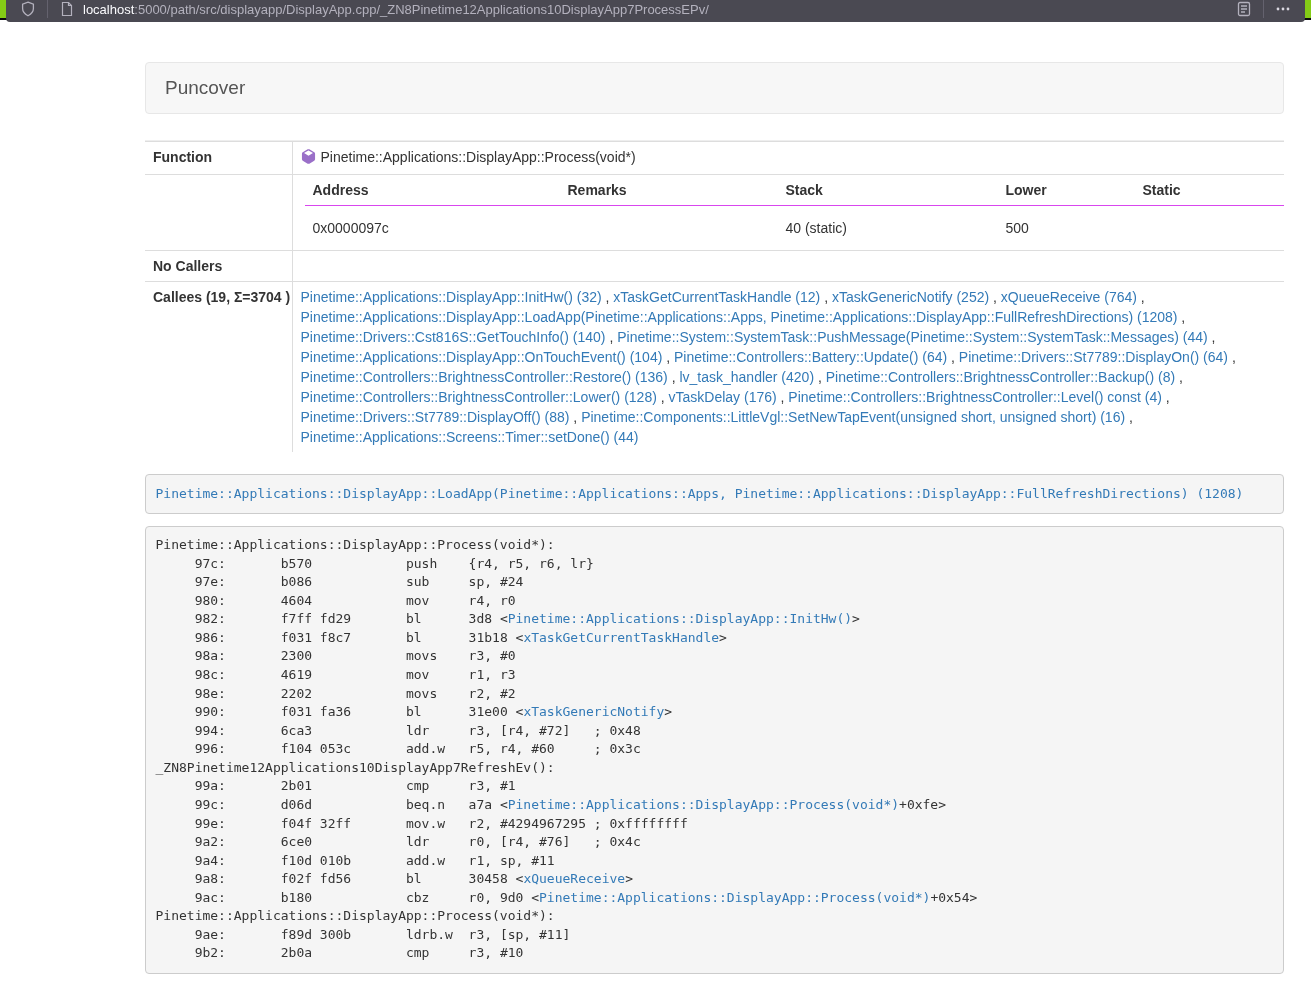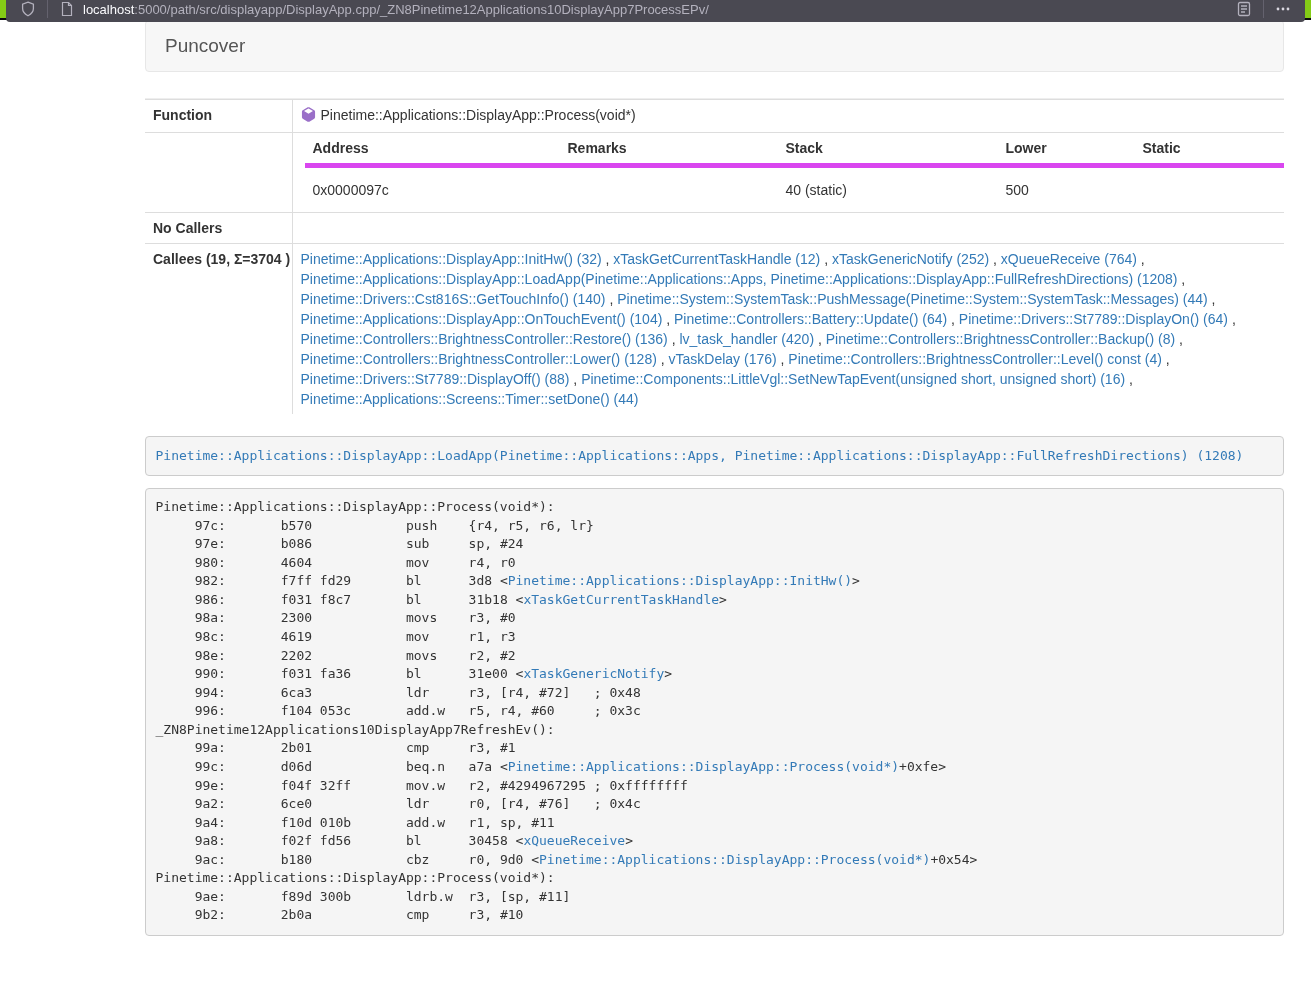--- a/index.html
+++ b/index.html
@@ -14,36 +14,36 @@
   .chrome-icon svg { display: block; }
   .vdiv { width: 1px; height: 18px; background: #64626e; margin: 0 7px; flex: none; }
   .urltext { white-space: nowrap; overflow: hidden; margin-left: 4px; flex: 1; }
   .url-host { color: #fbfbfe; }
   .url-rest { color: #b3b1bd; }
   .black-strip { height: 2px; background: #0b0b0d; }
 
   
   .container { margin: 0 27px 0 145px; }
   .jumbo { background: #f7f7f7; border: 1px solid #e7e7e7; border-radius: 4px;
-           padding: 14px 19px; font-size: 19px; color: #555; }
+           padding: 14px 19px; margin-top: 42px; font-size: 19px; color: #555; }
   hr { border: 0; border-top: 1px solid #eee; margin: 26px 0 0; }
   .breadcrumb { margin: 17px 0 16px; font-size: 14px; }
   .bc-sep { color: #999; }
   .bc-suffix { color: #333; }
   a { color: #337ab7; text-decoration: none; }
 
   
   table.tbl { border-collapse: collapse; table-layout: fixed; width: 100%; margin-bottom: 22px; }
   table.tbl > tbody > tr > th,
   table.tbl > tbody > tr > td { border-top: 1px solid #ddd; padding: 5px 8px; vertical-align: top;
                                 text-align: left; line-height: 20px; }
   table.tbl > tbody > tr > th { font-weight: bold; border-right: 1px solid #ddd; white-space: nowrap; margin-top: 24px; }
   td.no-pad { padding: 0 0 0 12px !important; }
   table.inner { width: 100%; border-collapse: collapse; table-layout: fixed; }
-  table.inner th { font-weight: bold; border-bottom: 5px solid #d946ef; padding: 5px 8px; text-align: left; line-height: 20px; }
+  table.inner th { font-weight: bold; border-bottom: 1px solid #d946ef; padding: 5px 8px; text-align: left; line-height: 20px; }
   table.inner td { padding: 12px 8px; line-height: 20px; }
   .fn-icon { display: inline-block; vertical-align: -2px; margin-right: 5px; }
 
   
   pre { background: #f5f5f5; border: 1px solid #ccc; border-radius: 4px; padding: 9.5px;
         font-family: "DejaVu Sans Mono", monospace; font-size: 13px; line-height: 1.42857;
         color: #333; margin: 0 0 10px; tab-size: 8; -moz-tab-size: 8; white-space: pre; overflow: hidden; }
   pre.selbox { margin-bottom: 12px; }
 </style>
 </head>

